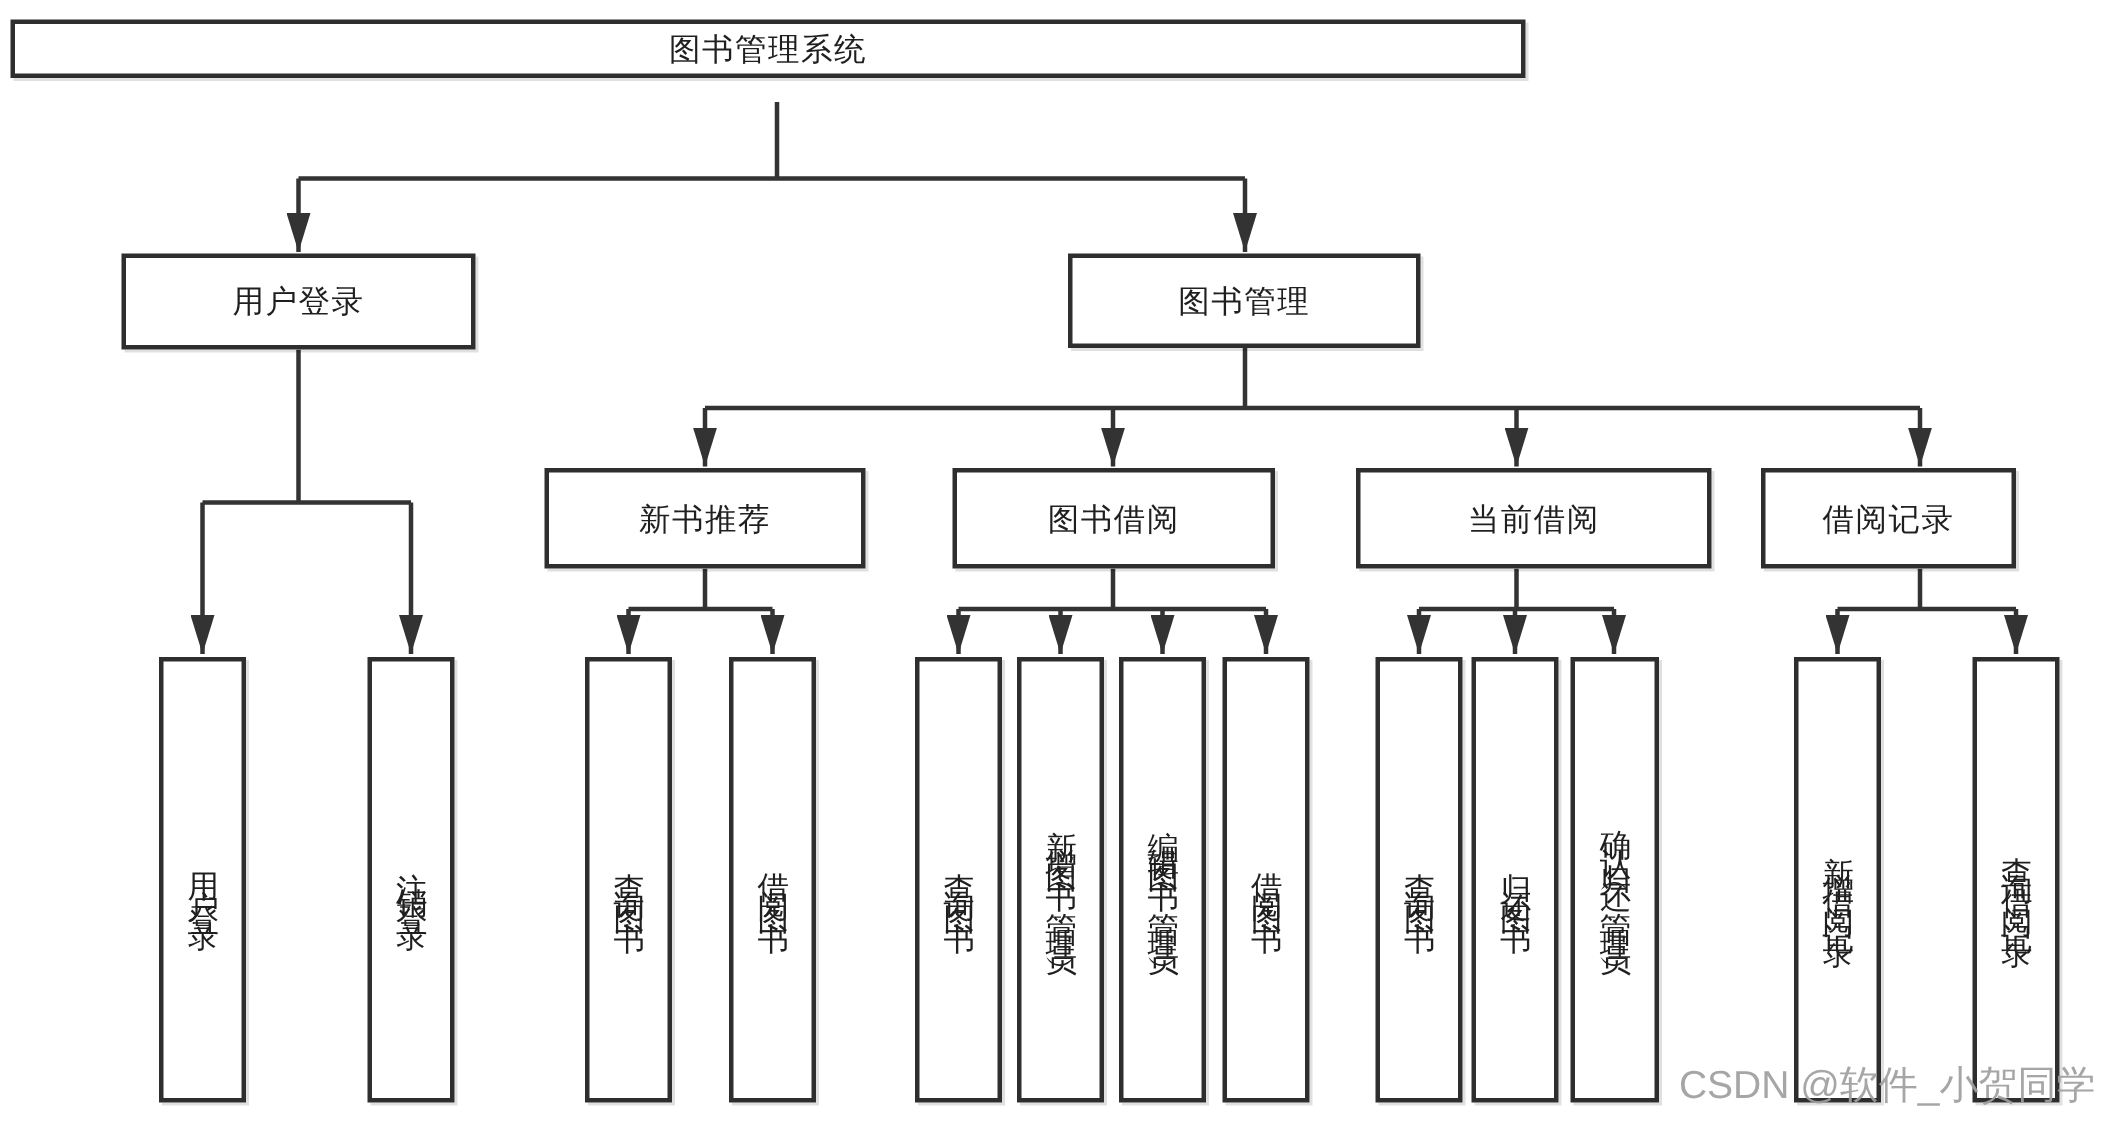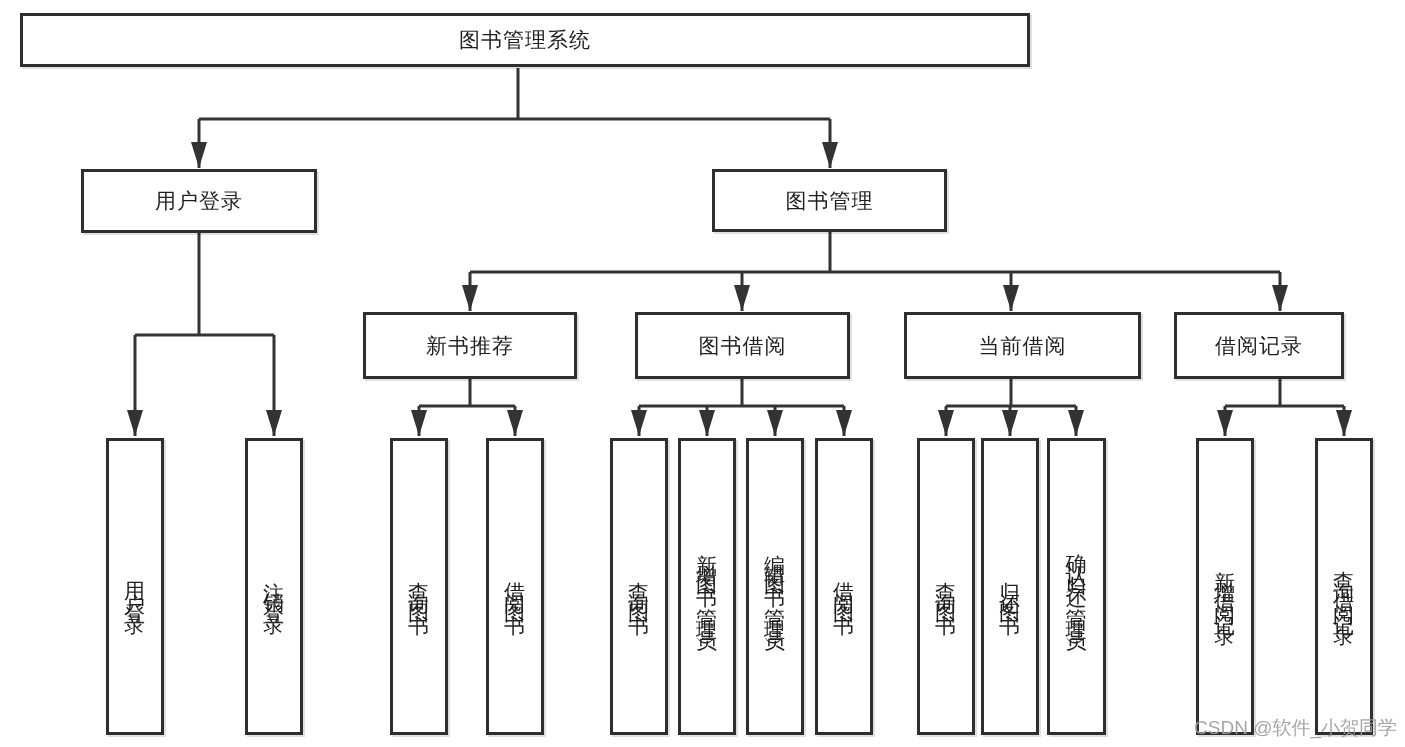--- a/index.html
+++ b/index.html
@@ -40,21 +40,21 @@
     font-size: 21px;
     line-height: 1;
     letter-spacing: 11px;
     white-space: nowrap;
   }
   #watermark {
     position: absolute;
     right: 8px;
     bottom: 6px;
     z-index: 3;
-    font-size: 19px;
+    font-size: 26px;
     color: rgba(158,158,158,0.92);
     white-space: nowrap;
   }
 </style>
 </head>
 <body>
 
 <div id="canvas">
 
   <svg id="wires" viewBox="0 0 1405 747" xmlns="http://www.w3.org/2000/svg">
@@ -93,21 +93,21 @@
       <path d="M946,406 V436" marker-end="url(#arrow)"></path>
       <path d="M1010,406 V436" marker-end="url(#arrow)"></path>
       <path d="M1076,406 V436" marker-end="url(#arrow)"></path>
 
       <path d="M1280,379 V406 M1225,406 H1344"></path>
       <path d="M1225,406 V436" marker-end="url(#arrow)"></path>
       <path d="M1344,406 V436" marker-end="url(#arrow)"></path>
     </g>
   </svg>
 
-  <div class="node" style="left:20px; top:13px; width:1010px; height:54px;">
+  <div class="node" style="left:7px; top:13px; width:1010px; height:39px;">
     <span class="hlabel">图书管理系统</span>
   </div>
 
   <div class="node" style="left:81px; top:169px; width:236px; height:64px;">
     <span class="hlabel">用户登录</span>
   </div>
   <div class="node" style="left:712px; top:169px; width:235px; height:63px;">
     <span class="hlabel">图书管理</span>
   </div>
 

